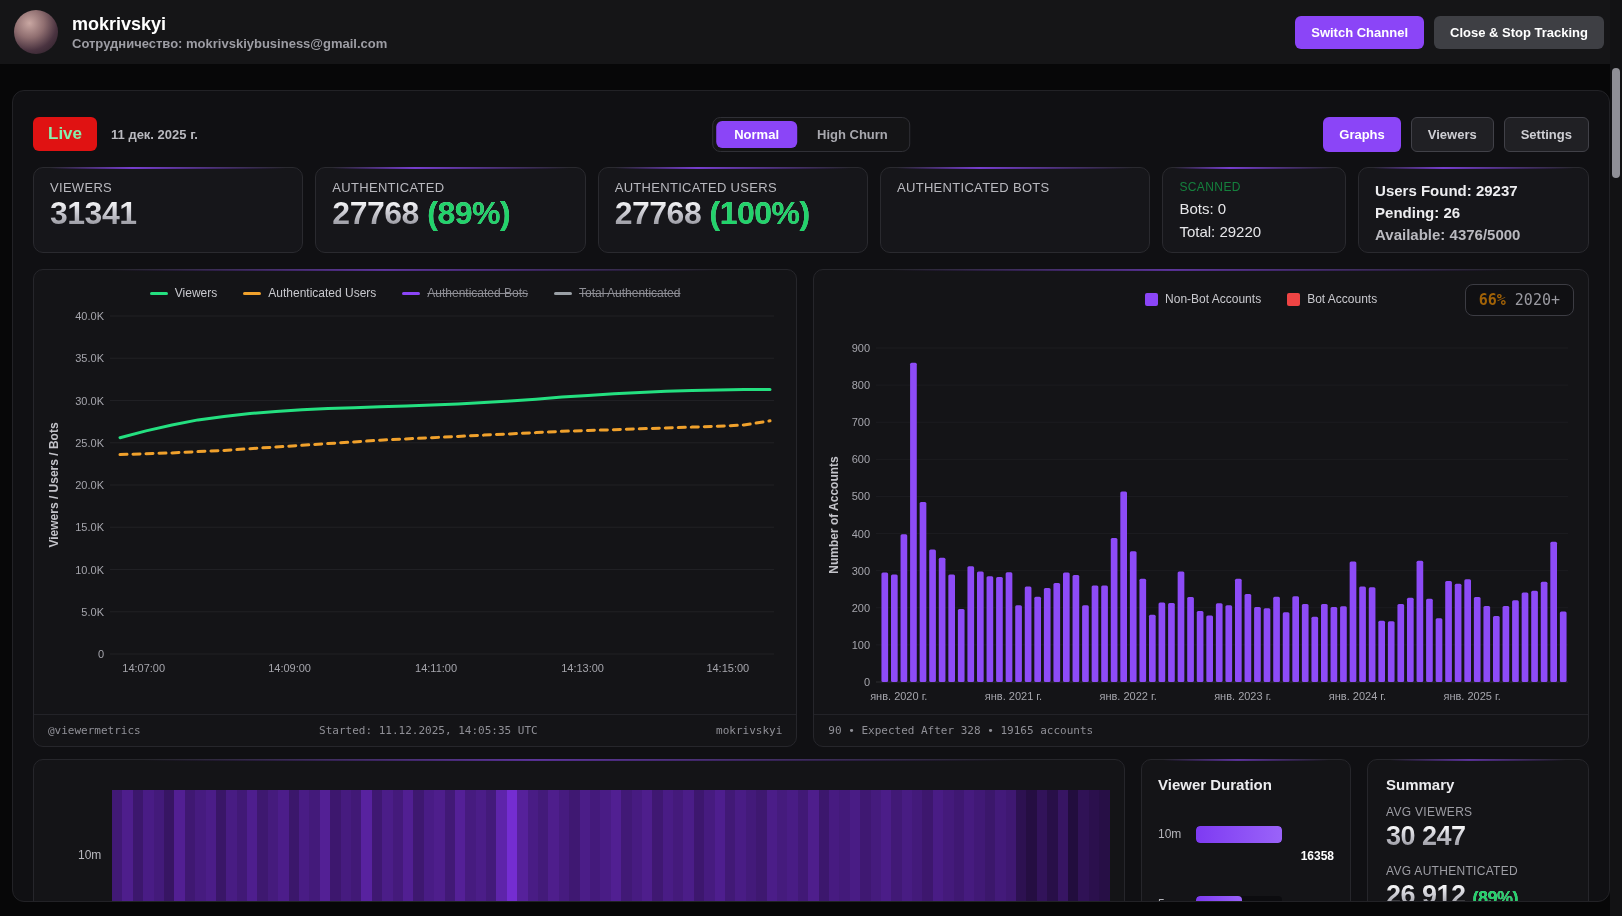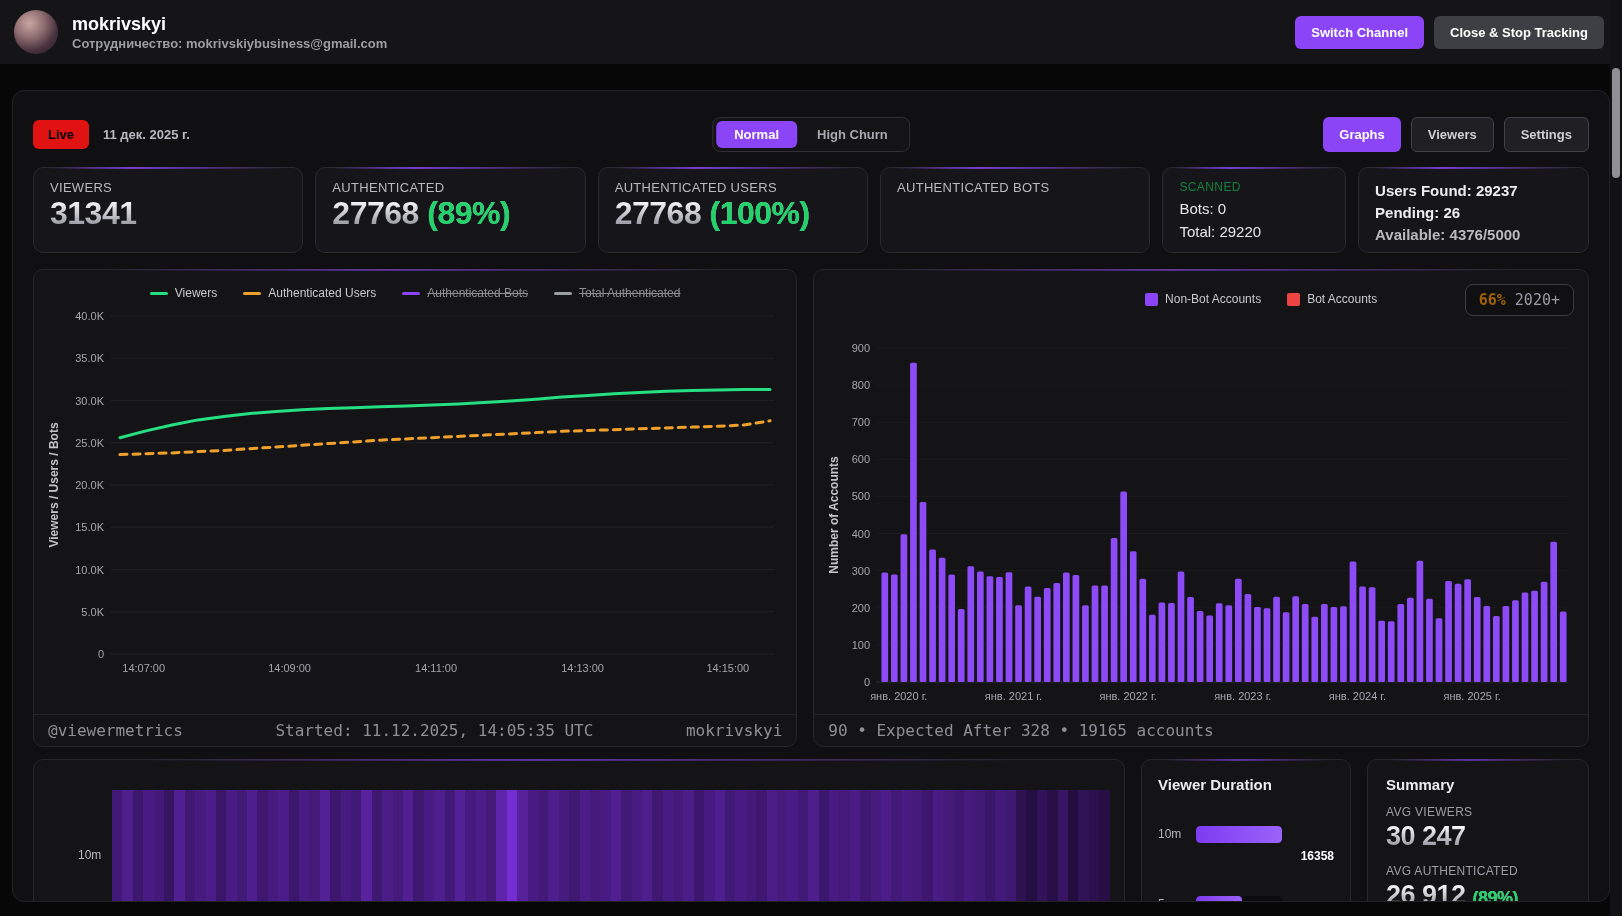--- a/index.html
+++ b/index.html
@@ -19,21 +19,21 @@
   .btn-dark { background:#3e3f44; color:#fff; }
   .btn-outline { background:#202024; color:#cfcfd4; border:1px solid #414148; }
 
   
   .main { position:relative; margin:26px 12px 0 12px; height:812px; background:#101013;
     border:1px solid #222226; border-radius:12px; padding:26px 20px 0 20px; overflow:hidden; }
 
   
   .toolbar { position:relative; height:34px; display:flex; align-items:center; justify-content:space-between; }
   .toolbar-left { display:flex; align-items:center; gap:14px; }
-  .live-badge { background:#e01212; color:#000000; font-size:13px; font-weight:bold; padding:7px 15px; border-radius:6px; }
+  .live-badge { background:#e01212; color:#86efac; font-size:17px; font-weight:bold; padding:7px 15px; border-radius:6px; }
   .date { font-size:13px; font-weight:bold; color:#b9b9bf; }
   .segmented { position:absolute; left:50%; top:0; transform:translateX(-50%); display:flex; background:#141416;
     border:1px solid #303036; border-radius:8px; padding:3px; gap:2px; }
   .seg { border:none; background:transparent; color:#a8a8ae; font-size:13px; font-weight:bold; padding:6px 18px; border-radius:6px; cursor:pointer; font-family:inherit; }
   .seg.active { background:#8b45f7; color:#fff; }
   .toolbar-right { display:flex; gap:10px; }
 
   
   .stats { display:flex; gap:12px; margin-top:16px; height:86px; }
   .card { position:relative; background:#16161a; border:1px solid #2a2a2f; border-radius:10px; padding:12px 16px; }
@@ -60,21 +60,21 @@
   .legend-item { display:flex; align-items:center; gap:7px; font-size:12px; color:#c9c9ce; cursor:pointer; }
   .legend-item .swatch { width:18px; height:3px; border-radius:2px; }
   .legend-item.off { text-decoration:line-through; color:#8e8e95; }
   .legend-sq-item { display:flex; align-items:center; gap:7px; font-size:12px; color:#c9c9ce; }
   .legend-sq-item .sq { width:13px; height:13px; border-radius:2px; }
   .chart-area { position:absolute; left:10px; right:12px; }
   .line-panel .chart-area { top:38px; height:372px; }
   .bar-panel .chart-area { top:68px; height:372px; }
   .panel-footer { position:absolute; left:0; right:0; bottom:0; height:32px; border-top:1px solid #232328;
     display:flex; align-items:center; justify-content:space-between; padding:0 14px;
-    font-family:"DejaVu Sans Mono", monospace; font-size:16px; color:#8f8f96; }
+    font-family:"DejaVu Sans Mono", monospace; font-size:11px; color:#8f8f96; }
   .panel-footer.single { justify-content:flex-start; }
 
   
   .threshold-box { position:absolute; top:12px; left:16px; width:178px; background:#121215;
     border:1px solid #2d2d33; border-radius:10px; padding:10px 12px; z-index:2; }
   .threshold-title { font-size:11px; font-weight:bold; letter-spacing:.8px; color:#a9a9b0; }
   .slider { position:relative; height:14px; margin-top:7px; }
   .slider .track { position:absolute; top:5px; left:0; right:0; height:4px; border-radius:2px; background:#3d3d44; }
   .slider .thumb { position:absolute; top:0; width:14px; height:14px; border-radius:50%; background:#8b45f7; transform:translateX(-50%); cursor:pointer; }
   .threshold-bottom { display:flex; align-items:center; justify-content:space-between; margin-top:6px; }

